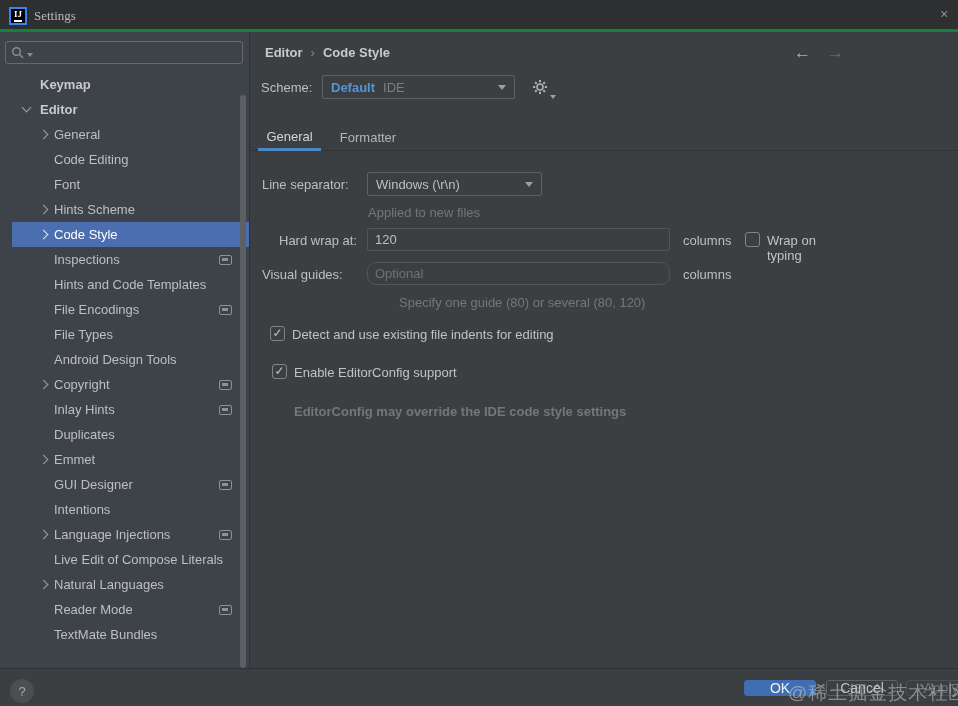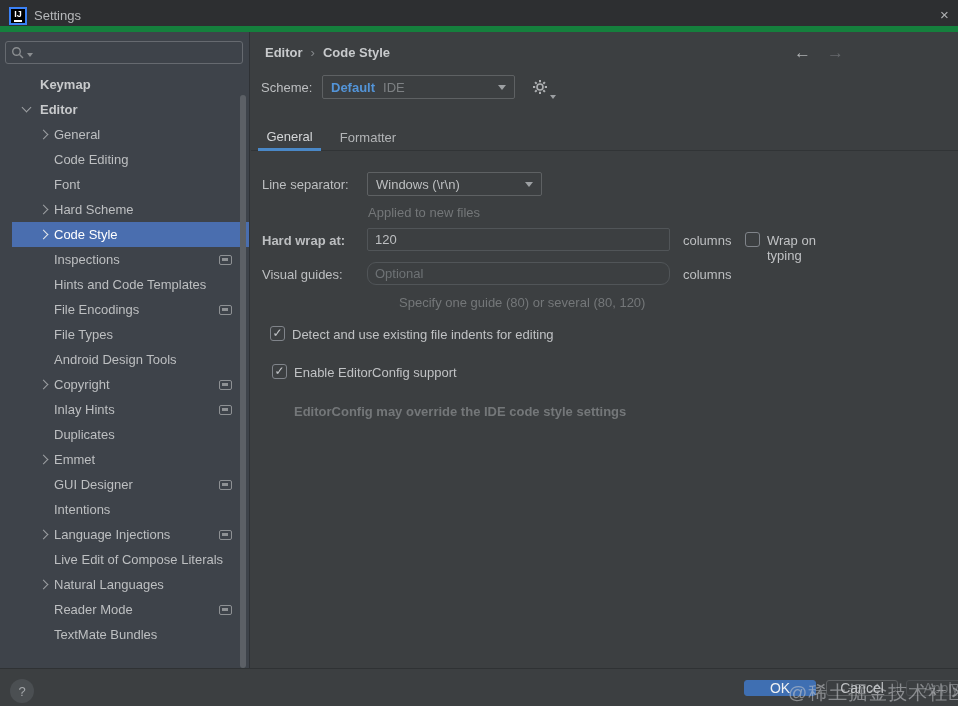--- a/index.html
+++ b/index.html
@@ -4,21 +4,21 @@
 <style>
   * { margin:0; padding:0; box-sizing:border-box; }
   html,body { background:#1e1e1e; }
   body { font-family:"Liberation Sans", sans-serif; }
   #window {
     position:relative; width:958px; height:706px; overflow:hidden;
     background:#3c3f41; color:#bdbfc1; font-size:13px;
   }
   
   .titlebar { position:absolute; left:0; top:0; width:958px; height:32px;
-    background:#2d2f31; border-bottom:6px solid #15803d; }
+    background:#2d2f31; border-bottom:3px solid #15803d;font-family:Liberation Serif, serif; }
   .app-icon { position:absolute; left:9px; top:7px; width:18px; height:18px;
     background:#000; border:2px solid #3b82f6; color:#fff; font-size:9px; font-weight:bold;
     display:flex; align-items:center; justify-content:center; line-height:1; }
   .app-icon i { font-style:normal; border-bottom:2px solid #fff; padding-bottom:1px; }
   .win-title { position:absolute; left:34px; top:8px; color:#b6b8ba; }
   .close-btn { position:absolute; right:-6px; top:6px; width:24px; height:20px;
     color:#b0b2b4; font-size:15px; text-align:left; }
   
   .sidebar { position:absolute; left:0; top:32px; width:250px; height:636px;
     background:#3e434a; border-right:1px solid #2e3135; overflow:hidden; }
@@ -124,21 +124,21 @@
           <span class="label">General</span>
         </div>
         <div class="tree-row lvl1">
           <span class="label">Code Editing</span>
         </div>
         <div class="tree-row lvl1">
           <span class="label">Font</span>
         </div>
         <div class="tree-row lvl1">
           <span class="chev right"></span>
-          <span class="label">Hard Scheme</span>
+          <span class="label">Hints Scheme</span>
         </div>
         <div class="tree-row lvl1 selected">
           <span class="chev right"></span>
           <span class="label">Code Style</span>
         </div>
         <div class="tree-row lvl1">
           <span class="label">Inspections</span>
           <span class="badge"></span>
         </div>
         <div class="tree-row lvl1">
@@ -236,21 +236,21 @@
       <div class="tab inactive" style="left:83px; width:68px;">Formatter</div>
     </div>
 
     <div class="field-label" style="left:11px; top:145px;">Line separator:</div>
     <div class="combo" style="left:116px; top:140px; width:175px;">
       <span>Windows (\r\n)</span>
       <span class="arrow-zone"></span>
     </div>
     <div class="hint" style="left:117px; top:173px;">Applied to new files</div>
 
-    <div class="field-label" style="left:11px; top:201px;font-weight:bold;">Hard wrap at:</div>
+    <div class="field-label" style="left:28px; top:201px;">Hard wrap at:</div>
     <input class="text-input" style="left: 116px; top: 196px; width: 303px;" value="120">
     <div class="field-label" style="left:432px; top:201px;">columns</div>
     <span class="cb" style="left:494px; top:200px;"></span>
     <div class="cb-label" style="left:516px; top:201px;">Wrap on typing</div>
 
     <div class="field-label" style="left:11px; top:235px;">Visual guides:</div>
     <input class="text-input" style="left: 116px; top: 230px; width: 303px; border-radius: 9px;" placeholder="Optional">
     <div class="field-label" style="left:432px; top:235px;">columns</div>
     <div class="hint" style="left:117px; top:263px;margin-left:31px;">Specify one guide (80) or several (80, 120)</div>
 

